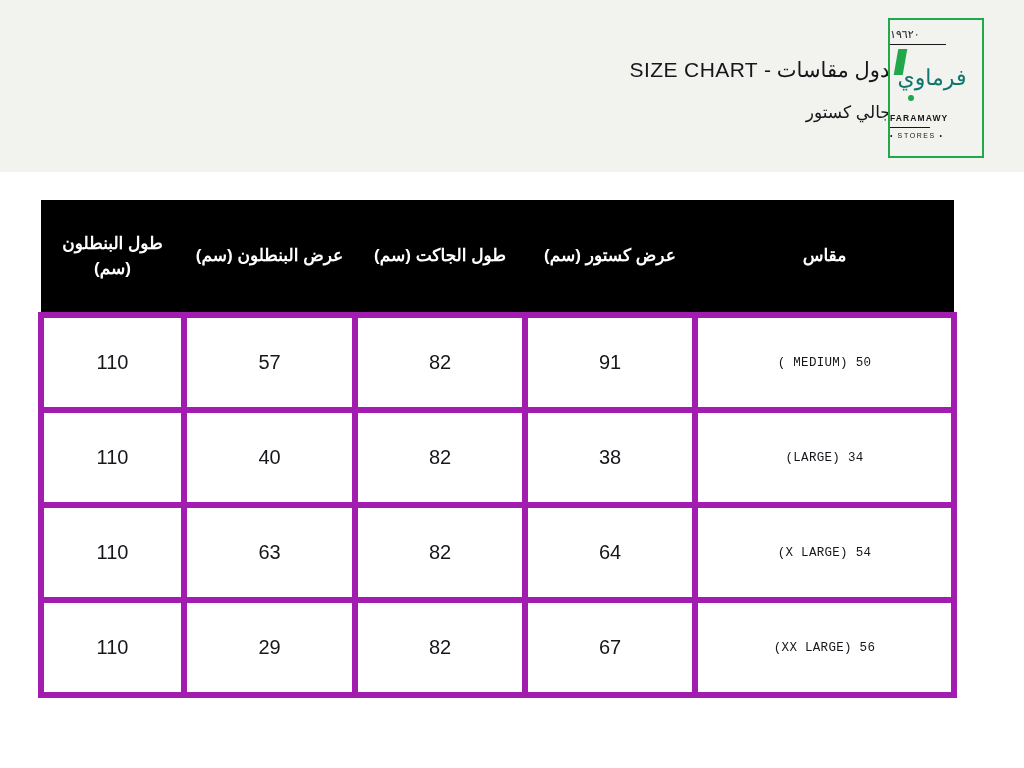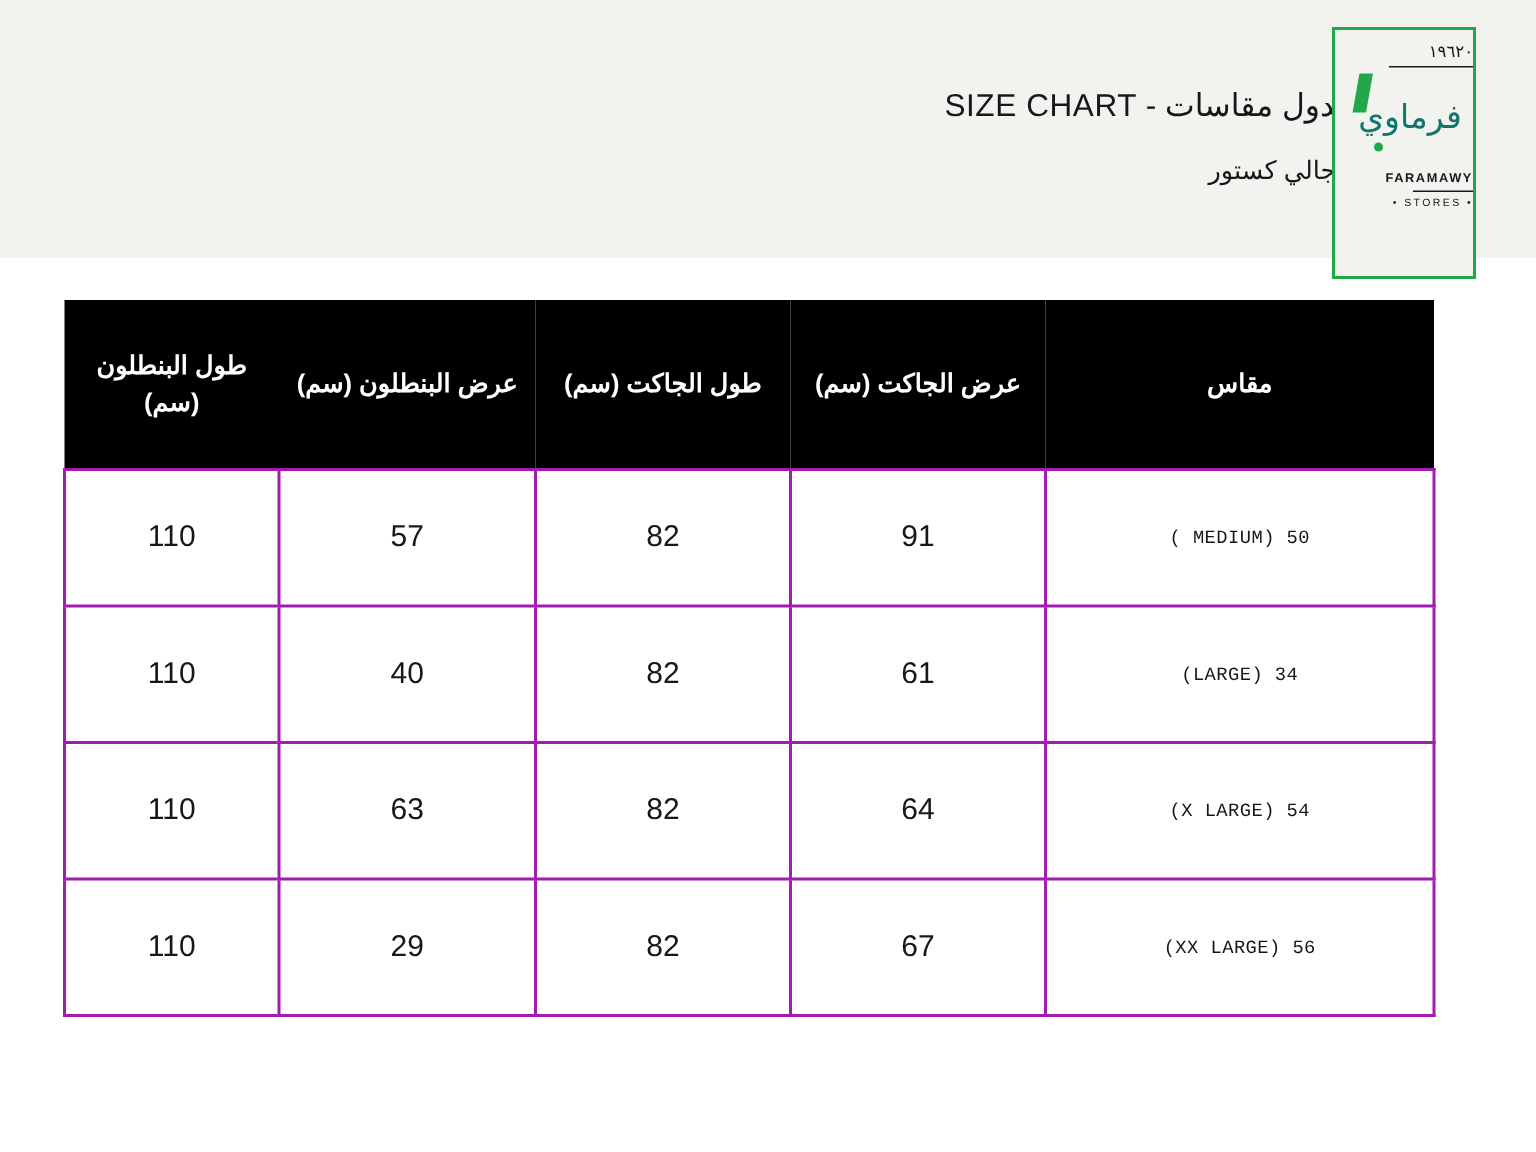--- a/index.html
+++ b/index.html
@@ -65,27 +65,27 @@
     direction: rtl;
     text-align: right;
   }
 
   
   .logo {
     position: absolute;
     top: 18px;
     right: 40px;
     width: 96px;
-    height: 168px;
+    height: 140px;
     border: 2px solid #21a84a;
     box-sizing: border-box;
     background: #f2f2ef;
     display: flex;
     flex-direction: column;
-    align-items: flex-start;
+    align-items: flex-end;
     justify-content: flex-start;
     padding-top: 8px;
   }
   .logo-year {
     font-family: "Liberation Sans", sans-serif;
     font-size: 11px;
     color: #15171a;
     letter-spacing: 1px;
     direction: rtl;
   }
@@ -130,21 +130,20 @@
     background: #21a84a;
     border-radius: 50%;
   }
   .logo-name {
     margin-top: 8px;
     font-family: "Liberation Sans", sans-serif;
     font-size: 8.5px;
     font-weight: bold;
     letter-spacing: 1.1px;
     color: #15171a;
-    padding-left: 12px;
   }
   .logo-sub {
     margin-top: 4px;
     font-family: "Liberation Sans", sans-serif;
     font-size: 7px;
     letter-spacing: 1.6px;
     color: #15171a;
   }
   .logo-sub-rule {
     width: 40px;
@@ -173,21 +172,21 @@
     font-size: 17px;
     font-weight: bold;
     text-align: center;
     vertical-align: middle;
     height: 100px;
     padding: 6px 10px;
     line-height: 1.5;
     border: none;
   }
   table.size-chart tbody td {
-    border: 2px solid #a21caf;
+    border: 6px solid #a21caf;
     text-align: center;
     vertical-align: middle;
     height: 87px;
     color: #15171a;
     background: #ffffff;
   }
   td.size-label {
     font-family: Liberation Mono, monospace;
     font-size: 12.5px;
     letter-spacing: 0.3px;
@@ -242,37 +241,37 @@
       <colgroup>
         <col class="c-size">
         <col class="c-a">
         <col class="c-b">
         <col class="c-c">
         <col class="c-d">
       </colgroup>
       <thead>
         <tr>
           <th>مقاس</th>
-          <th>عرض  الجاكت (سم)</th>
+          <th>عرض  كستور (سم)</th>
           <th>طول الجاكت (سم)</th>
           <th>عرض البنطلون (سم)</th>
           <th>طول البنطلون (سم)</th>
         </tr>
       </thead>
       <tbody>
         <tr>
           <td class="size-label">50 (MEDIUM )</td>
           <td class="num">91</td>
           <td class="num">82</td>
           <td class="num">57</td>
           <td class="num">110</td>
         </tr>
         <tr>
           <td class="size-label">34 (LARGE)</td>
-          <td class="num">61</td>
+          <td class="num">38</td>
           <td class="num">82</td>
           <td class="num">40</td>
           <td class="num">110</td>
         </tr>
         <tr>
           <td class="size-label">54 (X LARGE)</td>
           <td class="num">64</td>
           <td class="num">82</td>
           <td class="num">63</td>
           <td class="num">110</td>

